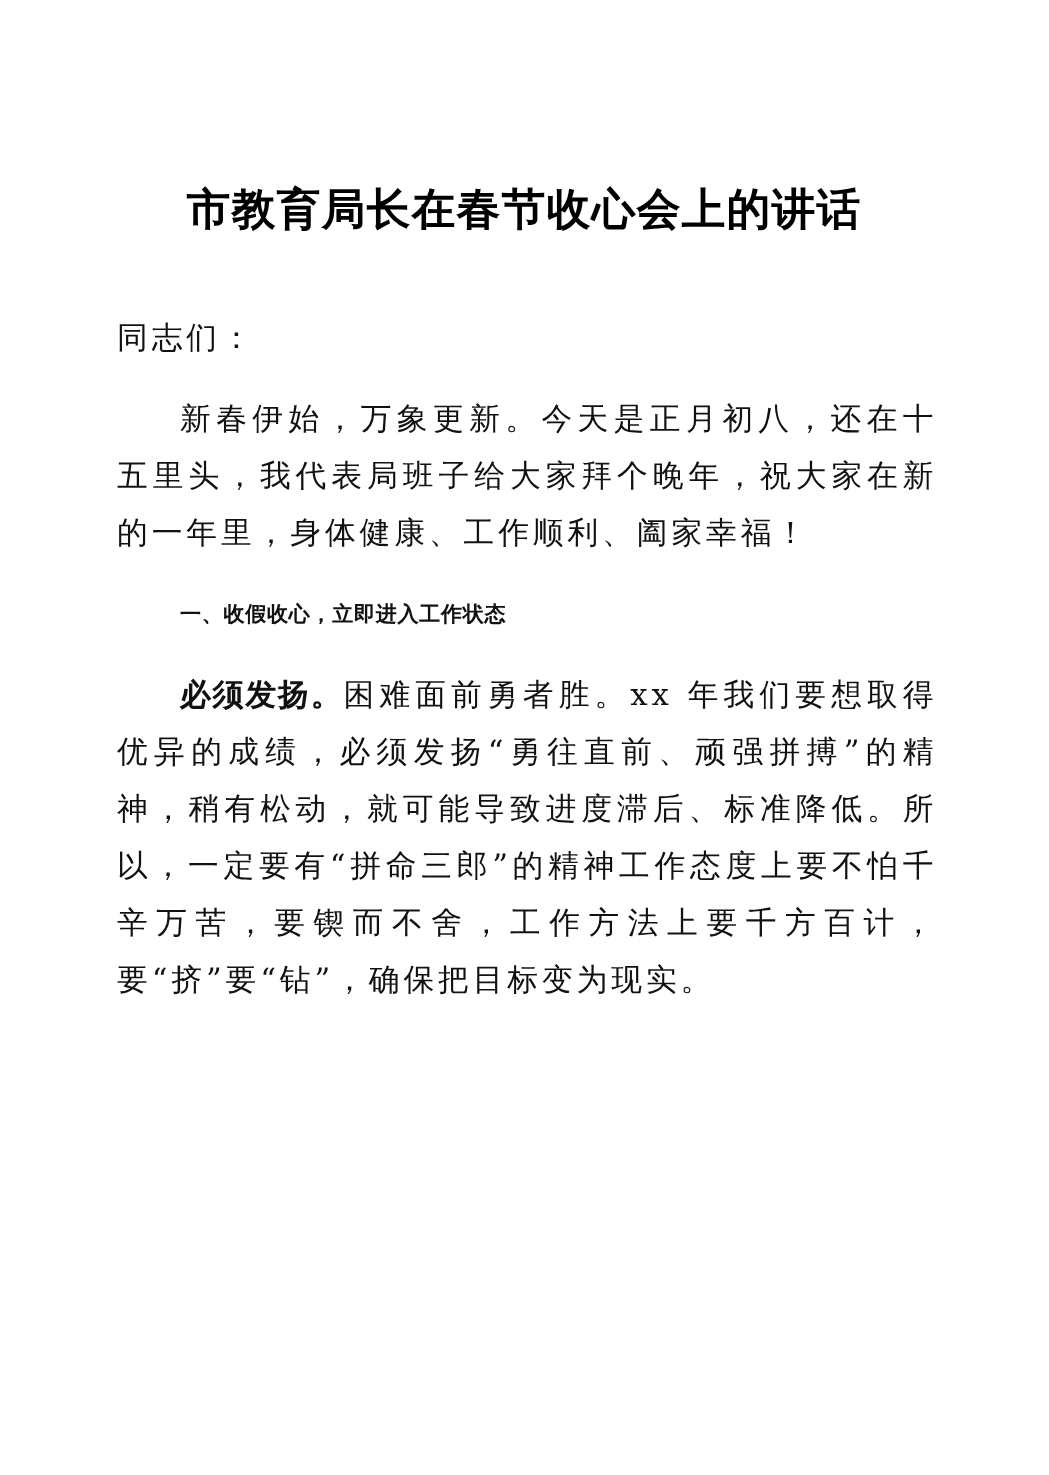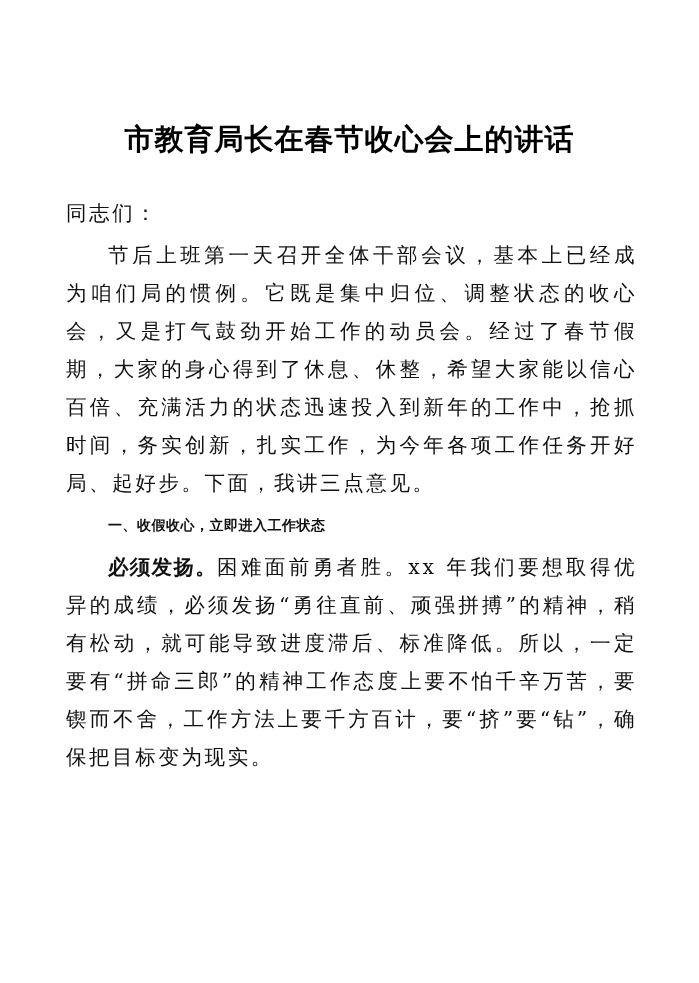--- a/index.html
+++ b/index.html
@@ -13,35 +13,35 @@
     position: absolute; left: 0; top: 120px; width: 699px;
     text-align: center; font-size: 29px; font-weight: bold;
     font-family: "DejaVu Sans", "Liberation Sans", sans-serif;
     letter-spacing: 1px; color: #000;
   }
   .body {
     position: absolute; left: 62px; top: 190px; width: 579px;
     font-size: 20.5px; line-height: 38px; text-align: justify;
     letter-spacing: 2.6px;
   }
-  .body p { margin: 4px; }
+  .body p { margin: 16px; }
   .indent { text-indent: 42px; }
   .indent-small { text-indent: 30px; }
   .heading {
     font-weight: bold; text-indent: 42px;
     font-family: Liberation Sans, sans-serif;
     letter-spacing: 0.5px; font-size: 14px;
   }
   .bold { font-weight: bold; font-family: "DejaVu Sans", "Liberation Sans", sans-serif; letter-spacing: 0.5px; }
 </style>
 </head>
 <body>
 
 <div class="page">
   <div class="title">市教育局长在春节收心会上的讲话</div>
 
   <div class="body">
     <p>同志们：</p>
-    <p class="indent">节后上班第一天召开全体干部会议，基本上已经成为咱们局的惯例。它既是集中归位、调整状态的收心会，又是打气鼓劲开始工作的动员会。经过了春节假期，大家的身心得到了休息、休整，希望大家能以信心百倍、充满活力的状态迅速投入到新年的工作中，抢抓时间，务实创新，扎实工作，为今年各项工作任务开好局、起好步。下面，我讲三点意见。</p>
+    <p class="indent">新春伊始，万象更新。今天是正月初八，还在十五里头，我代表局班子给大家拜个晚年，祝大家在新的一年里，身体健康、工作顺利、阖家幸福！</p>
     <p class="heading">一、收假收心，立即进入工作状态</p>
     <p class="indent"><span class="bold">必须发扬。</span><span>困难面前勇者胜。xx 年我们要想取得优异的成绩，必须发扬“勇往直前、顽强拼搏”的精神，稍有松动，就可能导致进度滞后、标准降低。所以，一定要有“拼命三郎”的精神工作态度上要不怕千辛万苦，要锲而不舍，工作方法上要千方百计，要“挤”要“钻”，确保把目标变为现实。</span></p>
   </div>
 </div>
 
 </body></html>

